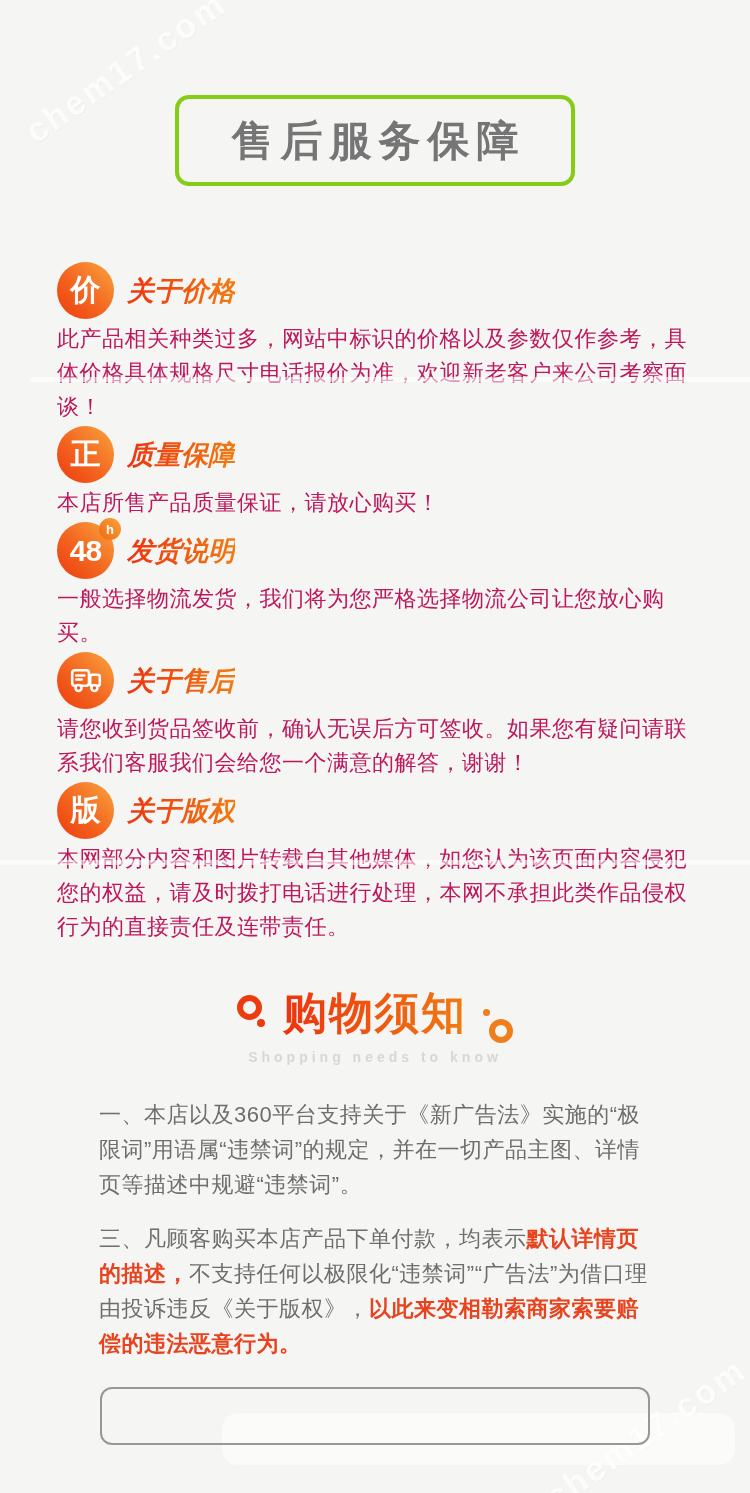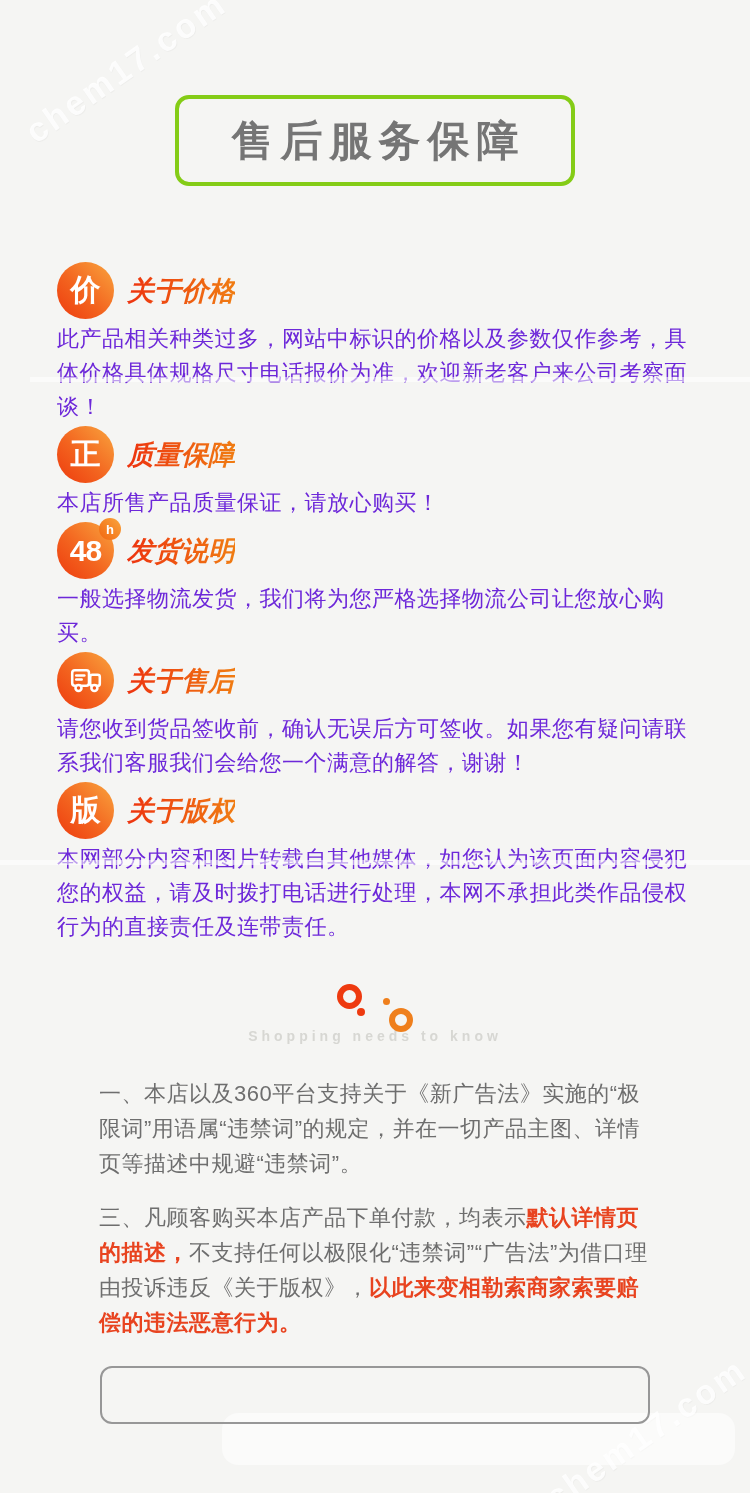--- a/index.html
+++ b/index.html
@@ -55,21 +55,21 @@
   .badge svg{ width:36px; height:36px; }
   .grad-text{ color:#f0541a; }
   @supports ((-webkit-background-clip:text) or (background-clip:text)){
     .grad-text{
       background:linear-gradient(90deg,#ed330f 0%,#f07c12 100%);
       -webkit-background-clip:text; background-clip:text; color:transparent;
     }
   }
   .section-heading{ font-size:27px; font-weight:700;font-style:italic; }
   .section-body{
-    font-size:22px; color:#6d28d9; line-height:34px; letter-spacing:0.5px;
+    font-size:22px; color:#be185d; line-height:34px; letter-spacing:0.5px;
   }
   
   .notice{ margin-top:40px; }
   .notice-title-row{
     display:flex; align-items:center; justify-content:center; gap:16px;
   }
   .quote{ position:relative; width:30px; height:38px; flex:0 0 auto; }
   .quote.l::before{
     content:''; position:absolute; top:0; left:0; width:13px; height:13px;
     border:6px solid #ee3a0f; border-radius:50%;
@@ -178,20 +178,21 @@
         <div class="section-heading grad-text">关于版权</div>
       </div>
       <div class="section-body">本网部分内容和图片转载自其他媒体，如您认为该页面内容侵犯您的权益，请及时拨打电话进行处理，本网不承担此类作品侵权行为的直接责任及连带责任。</div>
     </div>
 
   </div>
 
   <div class="notice">
     <div class="notice-title-row">
       <span class="quote l"></span>
+      <span class="notice-title grad-text">购物须知</span>
       <span class="quote r"></span>
     </div>
     <div class="notice-subtitle">Shopping needs to know</div>
 
     <div class="notice-items">
       <p class="notice-item"><span>一、本店以及360平台支持关于《新广告法》实施的“极限词”用语属“违禁词”的规定，并在一切产品主图、详情页等描述中规避“违禁词”。</span></p>
       <p class="notice-item"><span>三、凡顾客购买本店产品下单付款，均表示</span><span class="red">默认详情页的描述，</span><span>不支持任何以极限化“违禁词”“广告法”为借口理由投诉违反《关于版权》，</span><span class="red">以此来变相勒索商家索要赔偿的违法恶意行为。</span></p>
     </div>
   </div>
 

